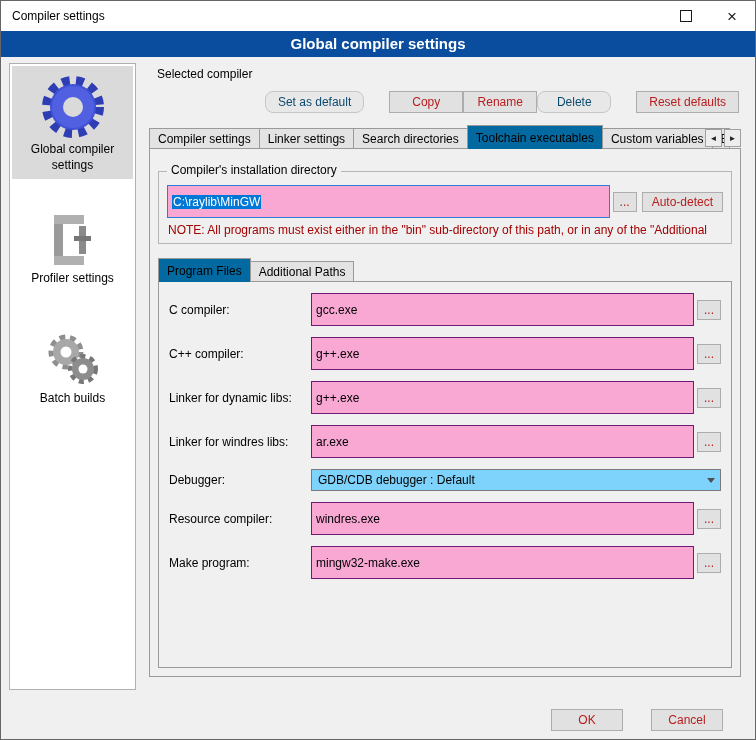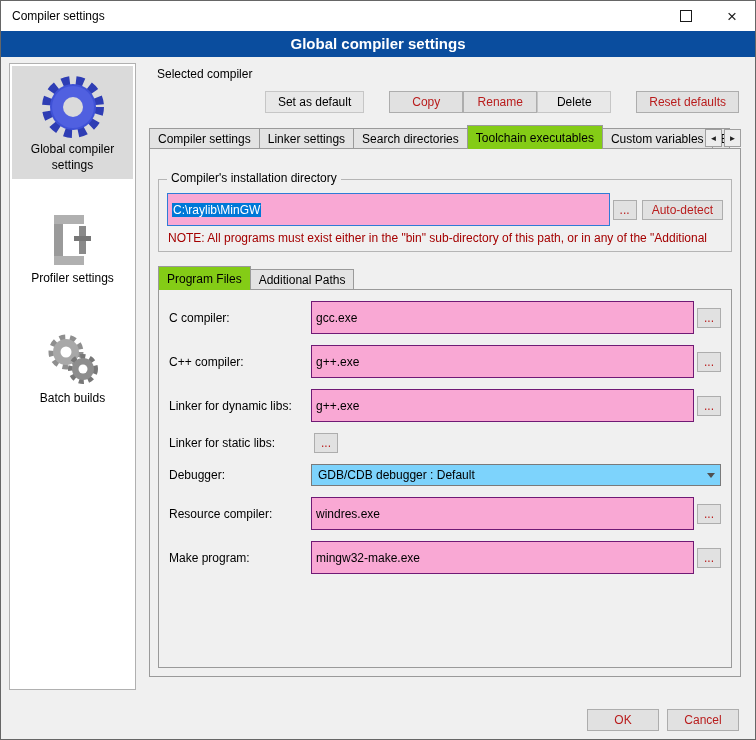--- a/index.html
+++ b/index.html
@@ -25,21 +25,21 @@
   .side-item.selected {background:#dadada;}
   .side-item .icon-wrap {height:70px;display:flex;align-items:center;justify-content:center;}
   .side-item.small .icon-wrap {height:62px;}
   .side-label {font-size:12px;line-height:1.3;}
   .gap1 {margin-top:24px;}
   .gap2 {margin-top:30px;}
   
   button {font-family:inherit;font-size:12px;outline:none;cursor:default;}
   .btn {background:#e1e1e1;border:1px solid #adadad;height:22px;display:inline-flex;
     align-items:center;justify-content:center;padding:0 12px;box-sizing:border-box;color:#b91c1c;}
-  .btn.disabled {color:#000000;background:#e8e8e8;border-color:#c6c6c6;}
+  .btn.disabled {color:#0c4a6e;background:#e8e8e8;border-color:#c6c6c6;border-radius:8px;}
   .btn.dots {width:24px;padding:0;margin-left:3px;height:20px;}
   .btn.autodetect {margin-left:5px;height:20px;padding:0 9px;}
   .textbox {height:33px;border:1px solid #701a75;background:#f9a8d4;display:flex;align-items:center;
     padding:0 4px;box-sizing:border-box;overflow:hidden;white-space:nowrap;}
   .textbox.install {flex:1;border-color:#2f7cd6;}
   .selected-text {background:#0078d7;color:#fff;padding:0 1px;}
   .combo {height:22px;border:1px solid #7a7a7a;background:#fff;position:relative;display:flex;
     align-items:center;padding:0 22px 0 6px;box-sizing:border-box;overflow:hidden;white-space:nowrap;}
   .combo.flat {background:#7dd3fc;}
   .combo-arrow-box {position:absolute;right:0;top:0;bottom:0;width:19px;display:flex;align-items:center;justify-content:center;}
@@ -51,38 +51,38 @@
   .combo.top-combo {margin:3px 0 0 8px;width:calc(100% - 8px);}
   .btn-row {display:flex;justify-content:flex-end;margin-top:9px;padding-right:2px;}
   .w-setdef {min-width:92px;margin-right:25px;}
   .w-mid {min-width:74px;}
   .w-reset {min-width:95px;margin-left:25px;}
   
   .tabstrip {display:flex;align-items:flex-end;margin-top:12px;position:relative;z-index:2;
     margin-bottom:-1px;padding-right:40px;}
   .tab {height:21px;display:flex;align-items:center;padding:0 8px;background:#e3e3e3;
     border:1px solid #9a9a9a;margin-right:-1px;white-space:nowrap;box-sizing:border-box;}
-  .tab.active {background:#84cc16;height:24px;z-index:3;border-bottom:none;}
+  .tab.active {background:#0369a1;height:24px;z-index:3;border-bottom:none;}
   .tab-cut {max-width:42px;overflow:hidden;}
   .tab-scroll {position:absolute;right:0;bottom:2px;display:flex;gap:2px;}
   .scroll-btn {width:17px;height:18px;border:1px solid #a0a0a0;background:#ededed;display:flex;
     align-items:center;justify-content:center;font-size:8px;color:#222;box-sizing:border-box;}
   .tabstrip.inner {margin-top:14px;padding-right:0;}
   
   .notebook {border:1px solid #9a9a9a;background:#f0f0f0;height:529px;box-sizing:border-box;
     padding:10px 8px 8px 8px;display:flex;flex-direction:column;}
-  .groupbox {border:1px solid #b5b5b5;position:relative;padding:13px 8px 2px 8px;margin-top:20px;}
+  .groupbox {border:1px solid #b5b5b5;position:relative;padding:13px 8px 2px 8px;margin-top:12px;}
   .legend {position:absolute;top:-9px;left:8px;background:#f0f0f0;padding:0 4px;}
   .install-row {display:flex;align-items:center;}
   .note {font-size:12px;color:#a40000;margin:5px 0 4px 1px;white-space:nowrap;overflow:hidden;}
   .inner-panel {border:1px solid #9a9a9a;background:#f0f0f0;flex:1;box-sizing:border-box;padding:11px 10px;}
   .form-row {display:flex;align-items:center;margin-bottom:11px;}
   .form-label {width:142px;flex:none;}
   
-  .footer {position:absolute;right:16px;bottom:8px;display:flex;gap:8px;}
+  .footer {position:absolute;right:32px;bottom:8px;display:flex;gap:28px;}
   .footer .btn {min-width:72px;height:22px;}
 </style>
 </head>
 <body>
 
 <div class="window">
 
   <div class="titlebar">
     <span class="title-text">Compiler settings</span>
     <div class="caption">
@@ -207,21 +207,24 @@
 
         <div class="form-row">
           <div class="form-label">Linker for dynamic libs:</div>
           <div class="textbox grow">
             <span>g++.exe</span>
           </div>
           <button class="btn dots">...</button>
         </div>
 
         <div class="form-row">
-          <div class="form-label">Linker for static libs:</div>
+          <div class="form-label">Linker for windres libs:</div>
+          <div class="textbox grow">
+            <span>ar.exe</span>
+          </div>
           <button class="btn dots">...</button>
         </div>
 
         <div class="form-row">
           <div class="form-label">Debugger:</div>
           <div class="combo flat grow">
             <span>GDB/CDB debugger : Default</span>
             <span class="combo-arrow-box">
                 <span class="arrow-down"></span>
               </span>

